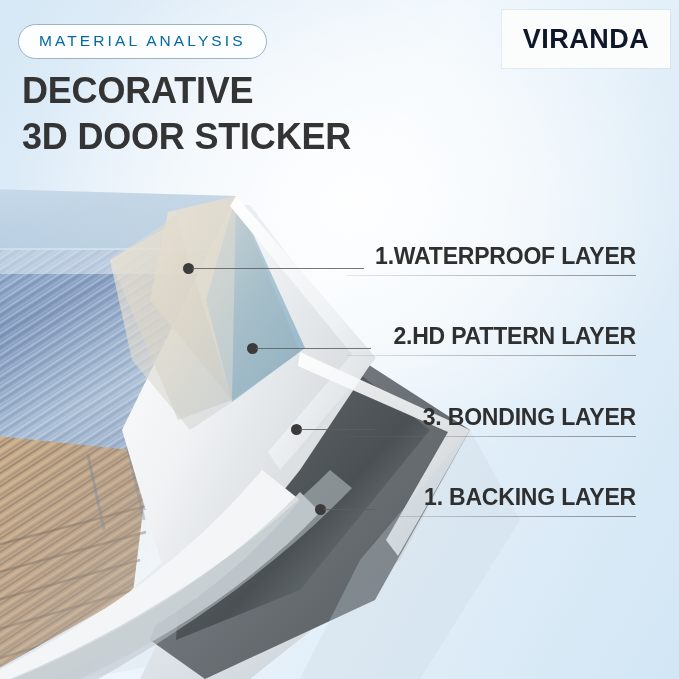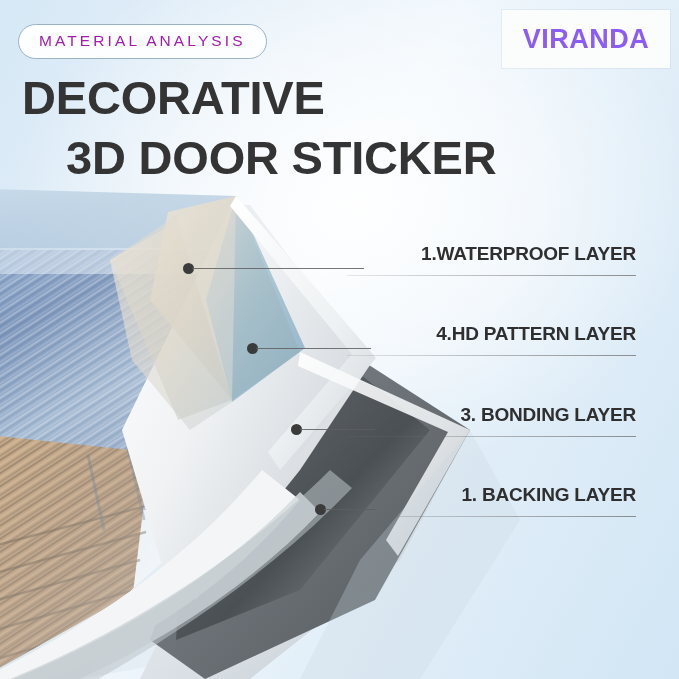--- a/index.html
+++ b/index.html
@@ -16,63 +16,63 @@
 
   
   .badge{
     position:absolute;left:18px;top:24px;
     padding:7px 20px 8px 20px;
     border:1.6px solid #9bb3c4;
     border-radius:22px;
     background:#fdfeff;
     font-size:15.5px;
     letter-spacing:3.1px;
-    color:#a21caf;
+    color:#0369a1;
     font-weight:400;
     white-space:nowrap;
   }
   .title{
     position:absolute;left:22px;top:68px;
-    font-size:47px;
+    font-size:36px;
     font-weight:bold;
     color:#343434;
     line-height:1.27;
     letter-spacing:-0.2px;
     white-space:nowrap;
   }
-  .title .l2{display:block;margin-left:44px;}
+  .title .l2{display:block;}
 
   .logo-box{
     position:absolute;left:502px;top:10px;
     width:168px;height:58px;
     background:#fbfcfc;
     display:flex;align-items:center;justify-content:center;
     box-shadow:0 0 0 1px rgba(180,200,215,0.25);
   }
   .logo-text{
-    font-size:27px;font-weight:bold;color:#8b5cf6;
+    font-size:27px;font-weight:bold;color:#0f172a;
     letter-spacing:0.5px;
   }
 
   
   .art{position:absolute;left:0;top:0;width:679px;height:679px;}
   .art svg{display:block;}
 
   
   .callout{position:absolute;}
   .callout .dot{
     position:absolute;width:11px;height:11px;border-radius:50%;
     background:#3b3b3b;
   }
   .callout .lead{
     position:absolute;height:1px;background:#5e5e5e;opacity:.85;
   }
   .callout .lbl{
     position:absolute;
-    font-size:19px;font-weight:bold;color:#2f2f2f;
+    font-size:23px;font-weight:bold;color:#2f2f2f;
     white-space:nowrap;letter-spacing:-0.2px;
     text-align:right;
   }
   .callout .rule{
     position:absolute;height:1px;
     background:linear-gradient(to right, rgba(110,110,110,.15), rgba(110,110,110,.75));
   }
 </style>
 </head>
 <body>
@@ -265,21 +265,21 @@
   <div class="callout">
     <span class="dot" style="left:183px;top:263px;"></span>
     <span class="lead" style="left:192px;top:268px;width:172px;"></span>
     <span class="lbl" style="left:236px;top:243px;width:400px;">1.WATERPROOF LAYER</span>
     <span class="rule" style="left:347px;top:275px;width:289px;"></span>
   </div>
 
   <div class="callout">
     <span class="dot" style="left:247px;top:343px;"></span>
     <span class="lead" style="left:256px;top:348px;width:115px;"></span>
-    <span class="lbl" style="left:236px;top:323px;width:400px;">4.HD PATTERN LAYER</span>
+    <span class="lbl" style="left:236px;top:323px;width:400px;">2.HD PATTERN LAYER</span>
     <span class="rule" style="left:347px;top:355px;width:289px;"></span>
   </div>
 
   <div class="callout">
     <span class="dot" style="left:291px;top:424px;"></span>
     <span class="lead" style="left:300px;top:429px;width:75px;"></span>
     <span class="lbl" style="left:236px;top:404px;width:400px;text-align:right;">3. BONDING LAYER</span>
     <span class="rule" style="left:347px;top:436px;width:289px;"></span>
   </div>
 

